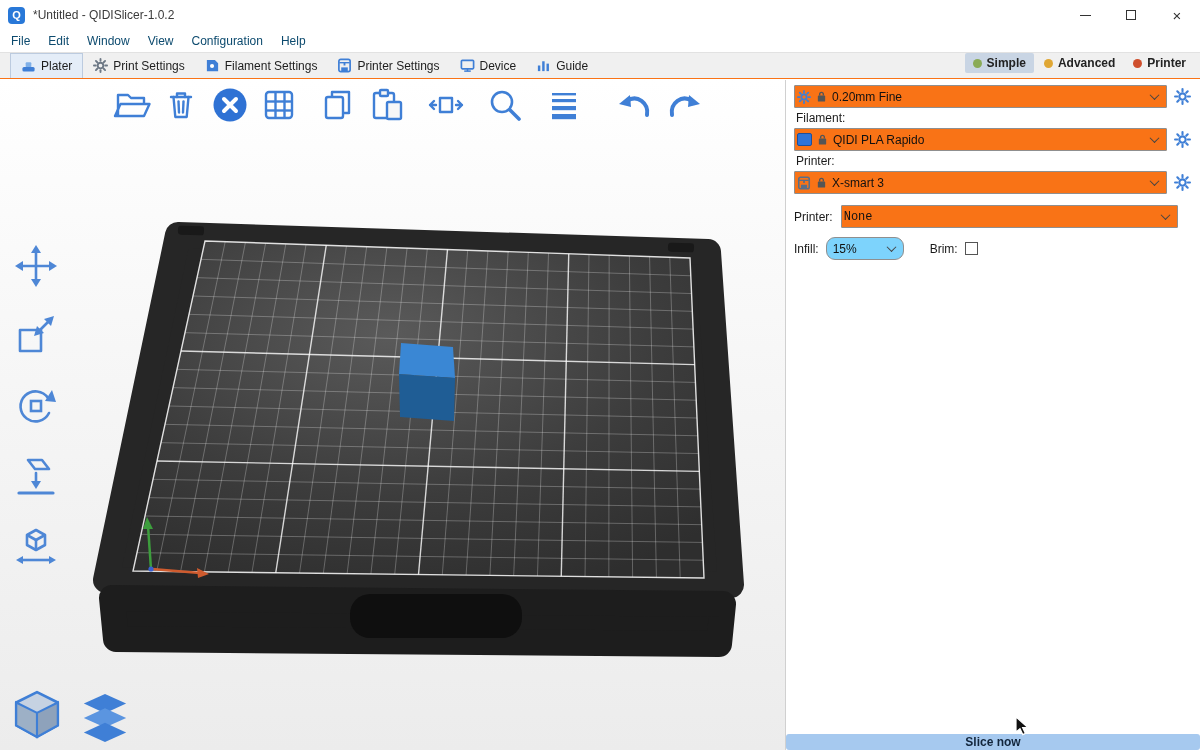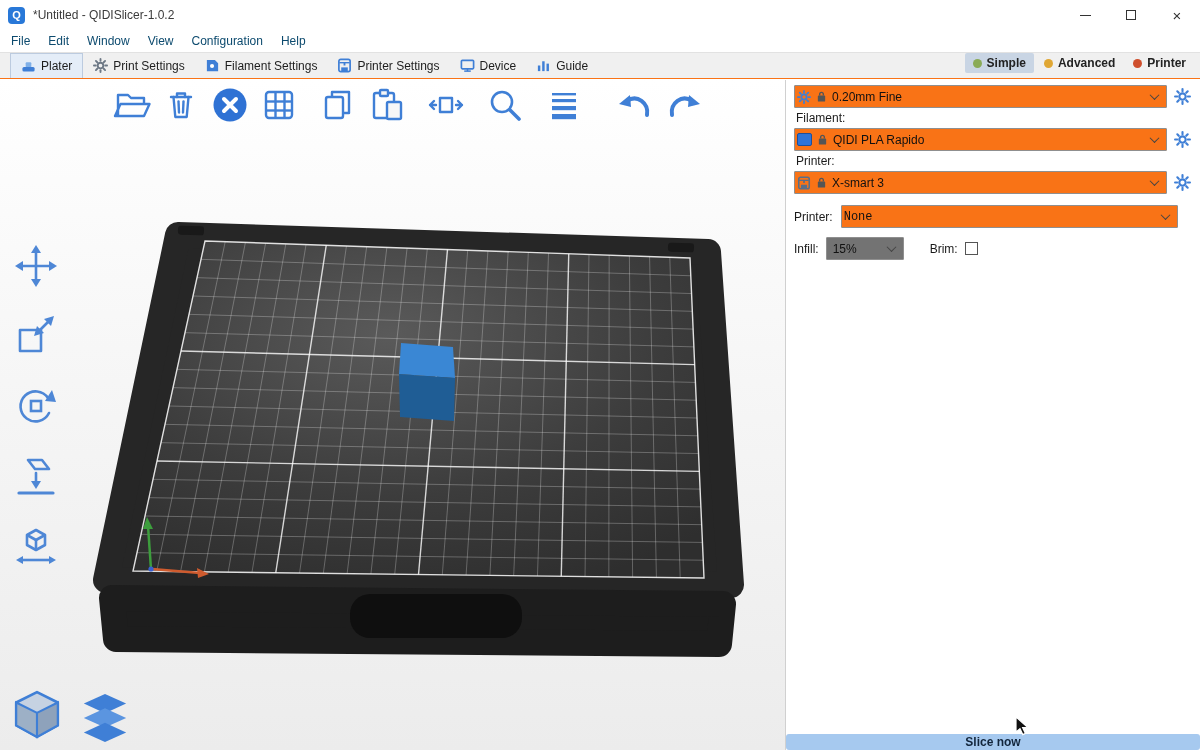--- a/index.html
+++ b/index.html
@@ -54,22 +54,22 @@
   .combo{flex:1;height:23px;border:1px solid #8f8f8f;background:#f97316;display:flex;align-items:center;
          gap:5px;padding-left:2px;border-radius:1px;}
   .combo-text{color:#111;white-space:nowrap;}
   .combo-arrow{margin-left:auto;margin-right:8px;width:7px;height:7px;border-right:1.6px solid #444;
                border-bottom:1.6px solid #444;transform:rotate(45deg) translate(-1px,-1px);flex:none;}
   .gear-btn{width:19px;height:19px;display:flex;align-items:center;justify-content:center;flex:none;}
   .swatch{width:15px;height:13px;border-radius:2px;border:1px solid #1d4f9c;flex:none;}
   .inline-row{display:flex;align-items:center;margin-top:11px;gap:8px;}
   .inline-row .combo{flex:1;margin-right:14px;font-family:Liberation Mono, monospace;}
   .row2{display:flex;align-items:center;margin-top:9px;}
-  .combo-small{width:78px;flex:none;height:23px;border:1px solid #8f8f8f;background:#737373;
-               display:flex;align-items:center;padding-left:6px;border-radius:1px;}
+  .combo-small{width:78px;flex:none;height:23px;border:1px solid #8f8f8f;background:#7dd3fc;
+               display:flex;align-items:center;padding-left:6px;border-radius:9px;}
   .checkbox{width:13px;height:13px;border:1px solid #555;background:#fff;margin-left:7px;}
   .slice-btn{position:absolute;bottom:0;left:0;right:0;height:16px;display:flex;align-items:center;
              justify-content:center;font-weight:700;color:#13263c;border-radius:3px;}
 
   .cursor{position:absolute;left:1014px;top:716px;z-index:50;pointer-events:none;}
 
   .icon{display:block;}
 </style>
 </head>
 <body>

